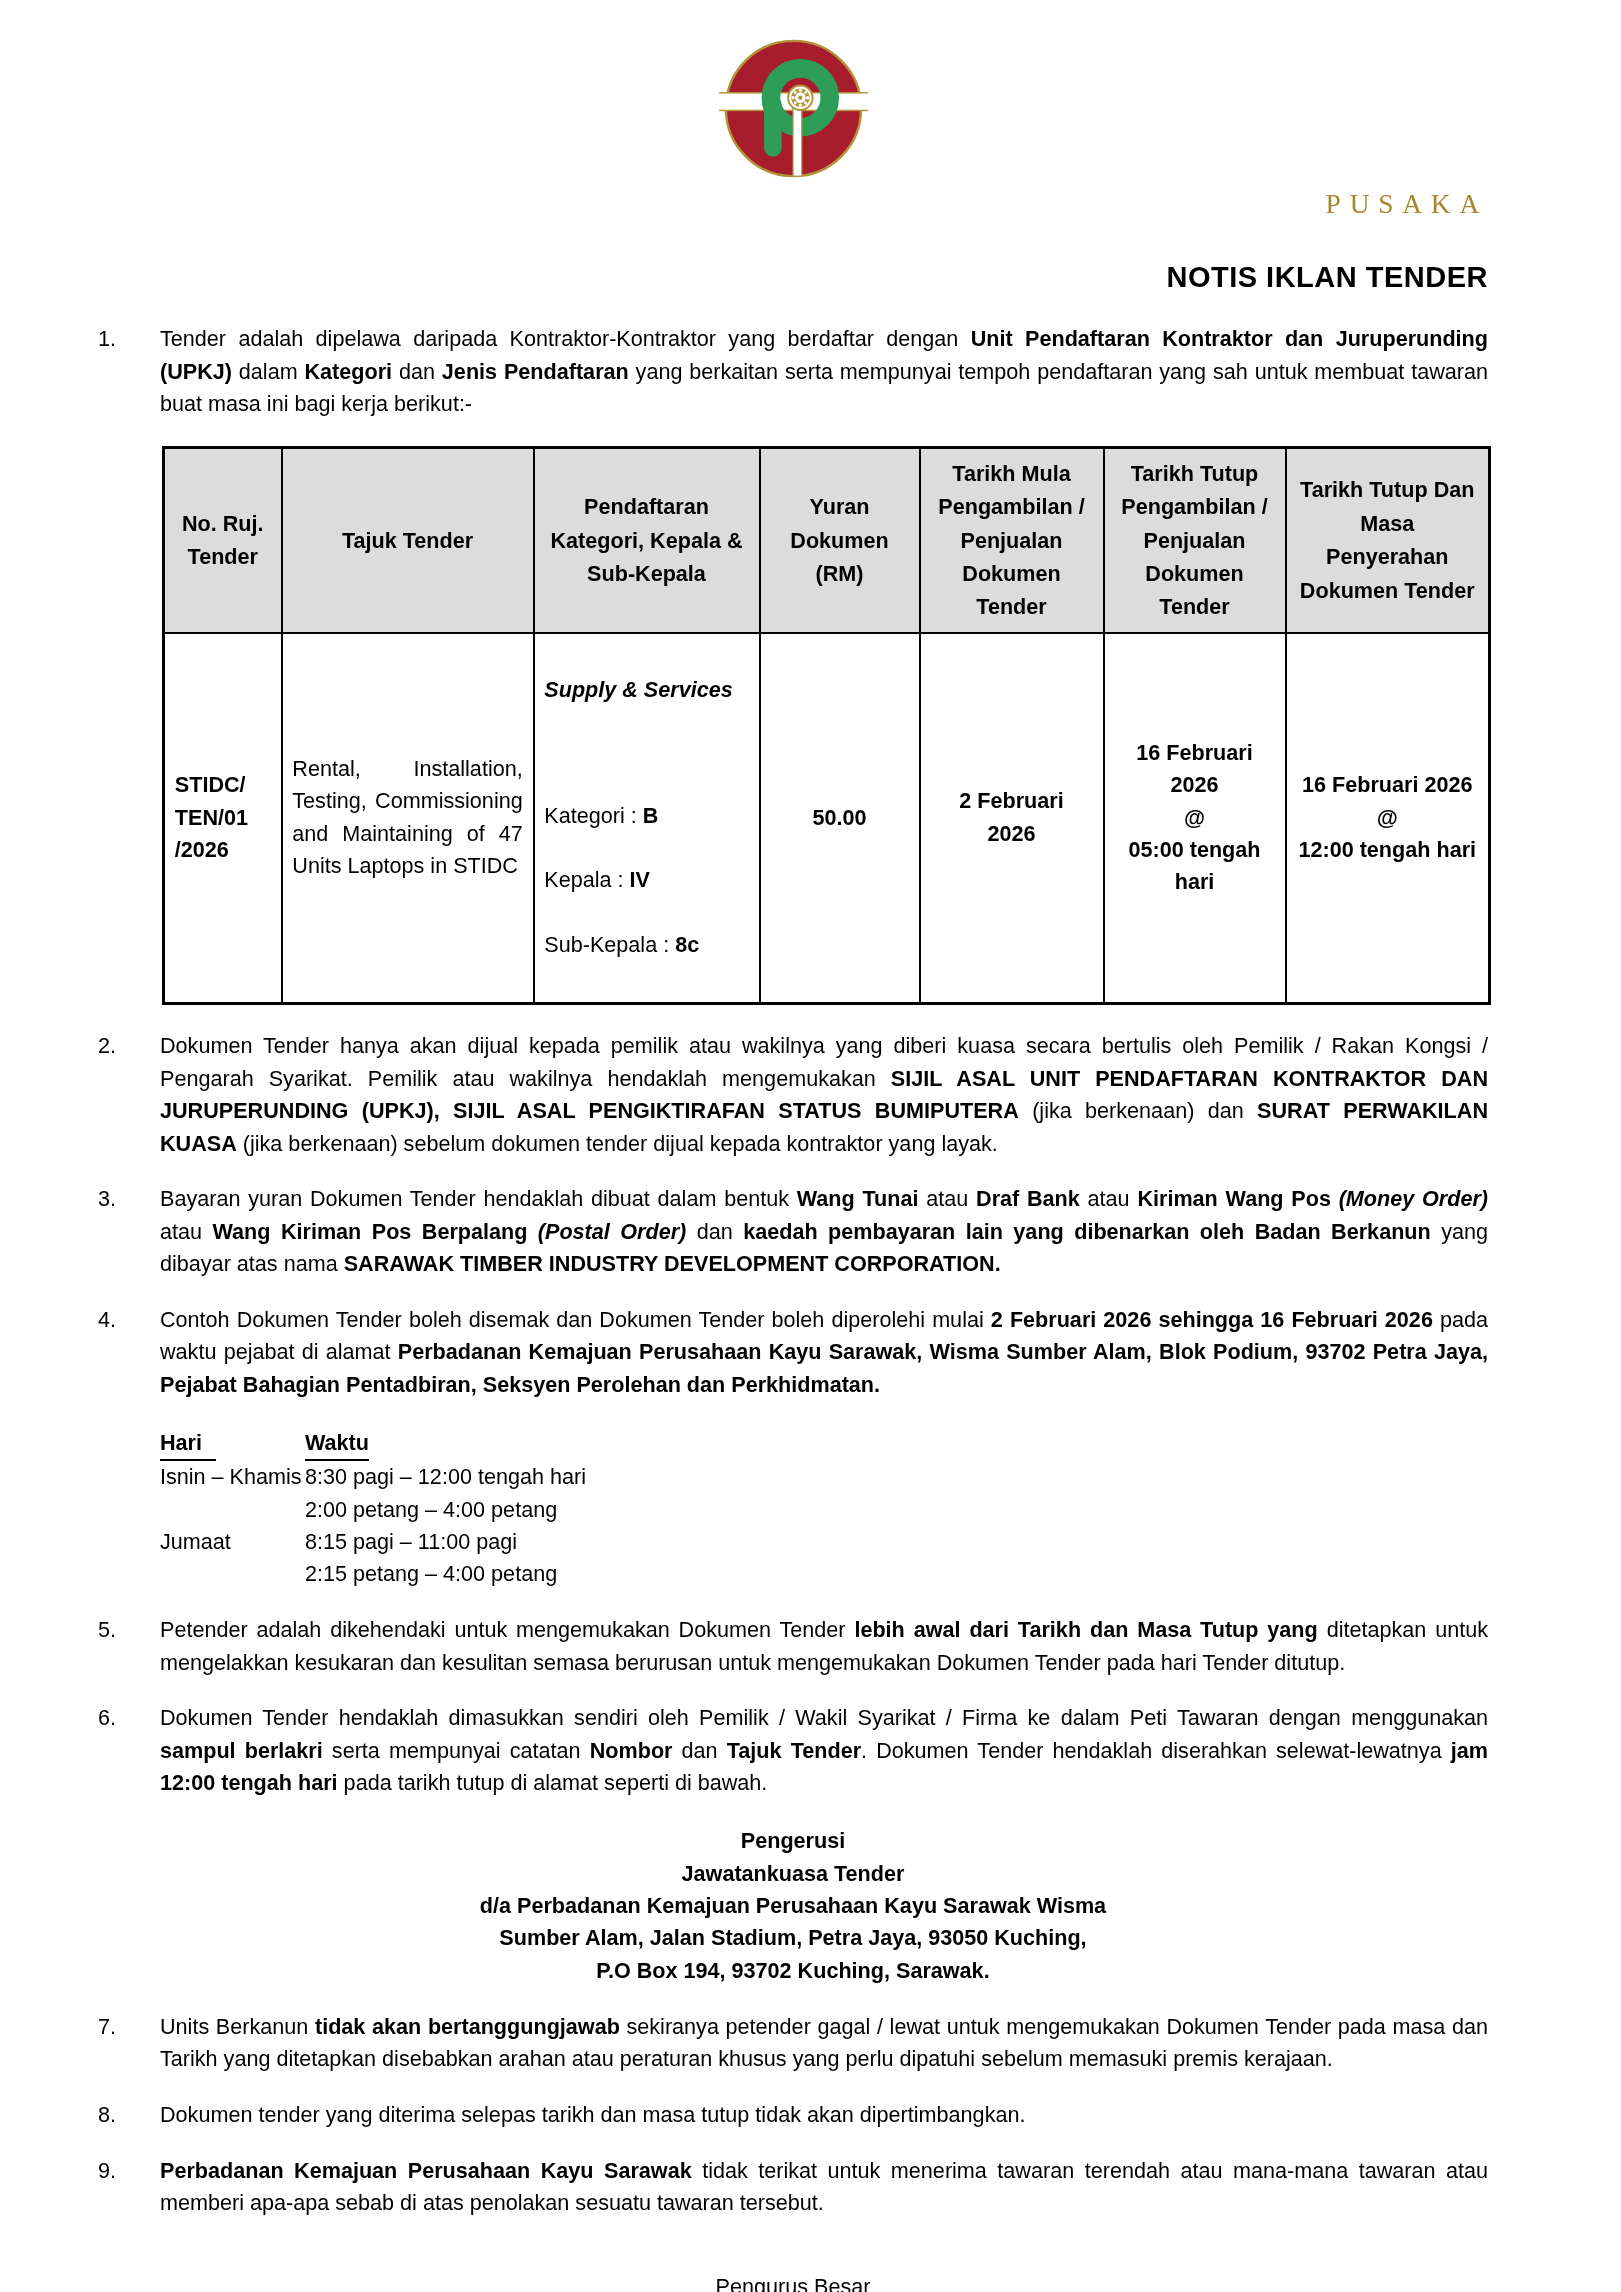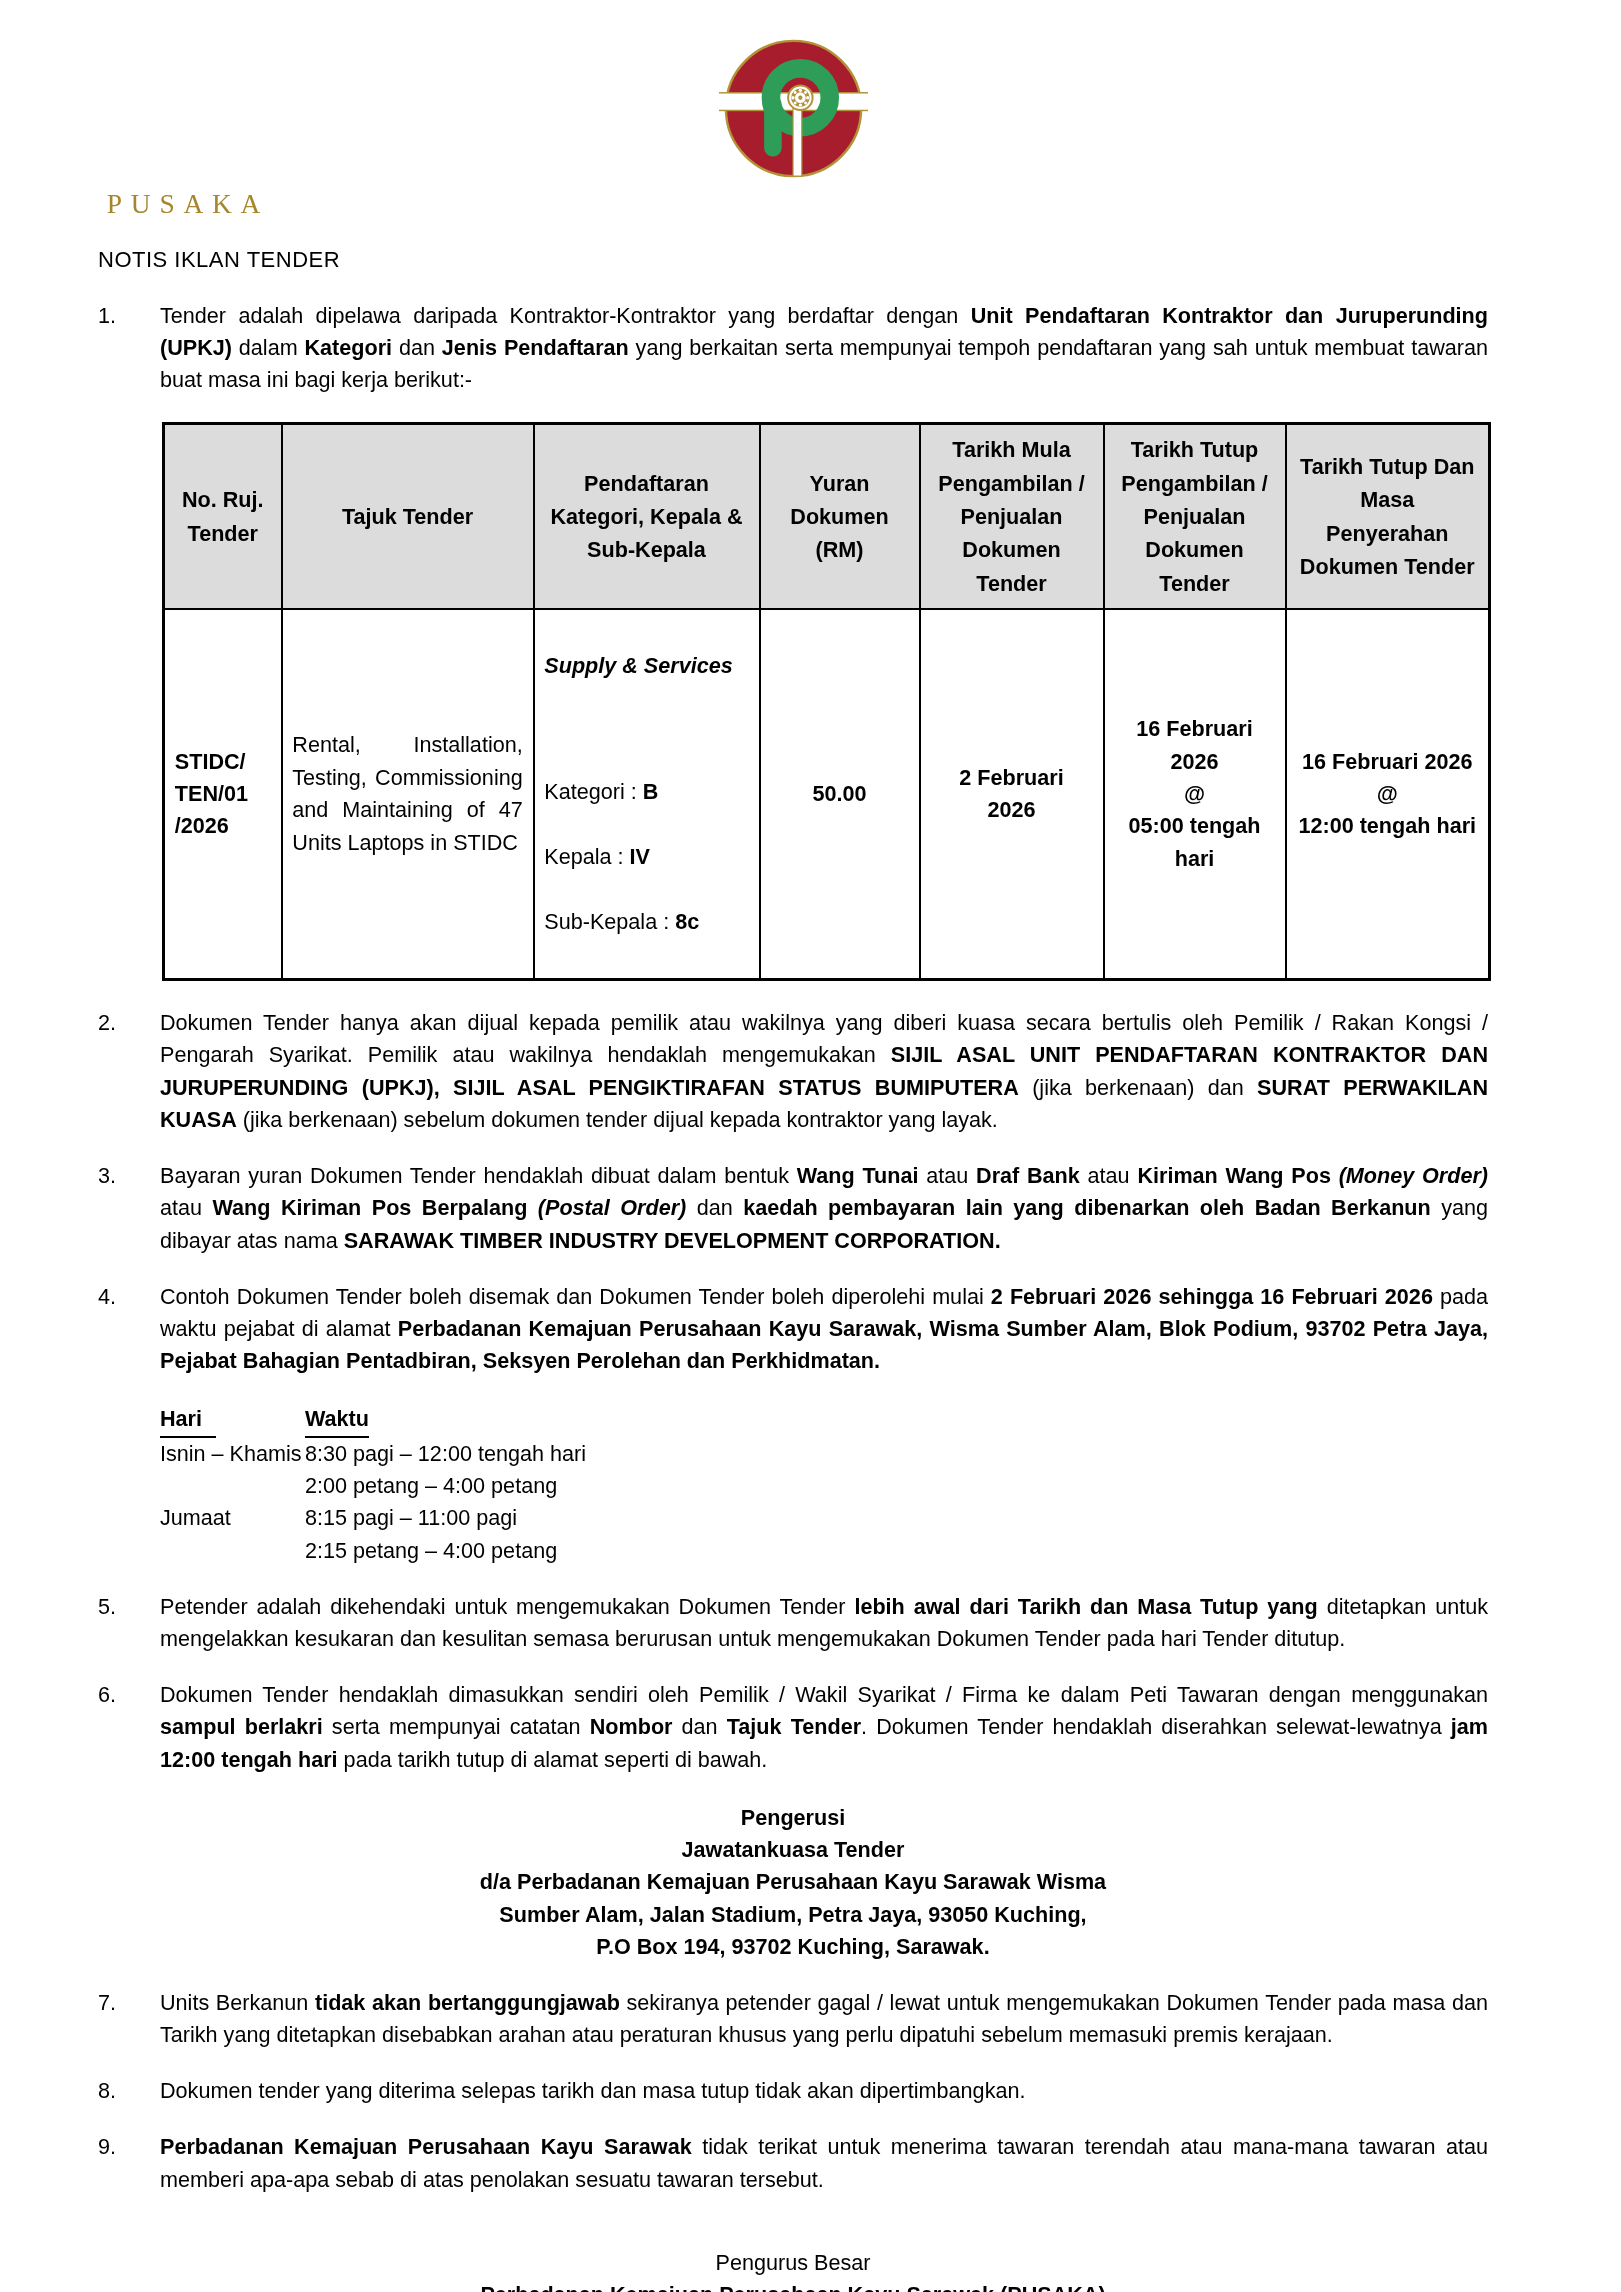--- a/index.html
+++ b/index.html
@@ -10,34 +10,34 @@
     margin: 0 auto;
     background: #ffffff;
     color: #000;
     font-family: "Liberation Sans", sans-serif;
     font-size: 21.6px;
     line-height: 1.5;
     padding: 35px 133px 0 98px;
     overflow: hidden;
   }
   
-  .doc-header { text-align: left; }
+  .doc-header { text-align: right; }
   .logo-svg { display: block; margin: 0 auto; }
   .logo-wordmark {
     font-family: "Liberation Serif", serif;
     color: #A6862C;
     font-size: 27.4px;
     letter-spacing: 8.8px;
     margin-top: 2px;
     text-indent: 8.8px; 
   }
   .doc-title {
-    font-weight: normal;
-    font-size: 22px;
-    margin-top: 18px;
+    font-weight: bold;
+    font-size: 29px;
+    margin-top: 31px;
     letter-spacing: 0.5px;
   }
   
   .item {
     display: grid;
     grid-template-columns: 62px 1fr;
     margin-top: 23.5px;
   }
   .item .num { text-align: left; }
   .item .body { text-align: justify; }

